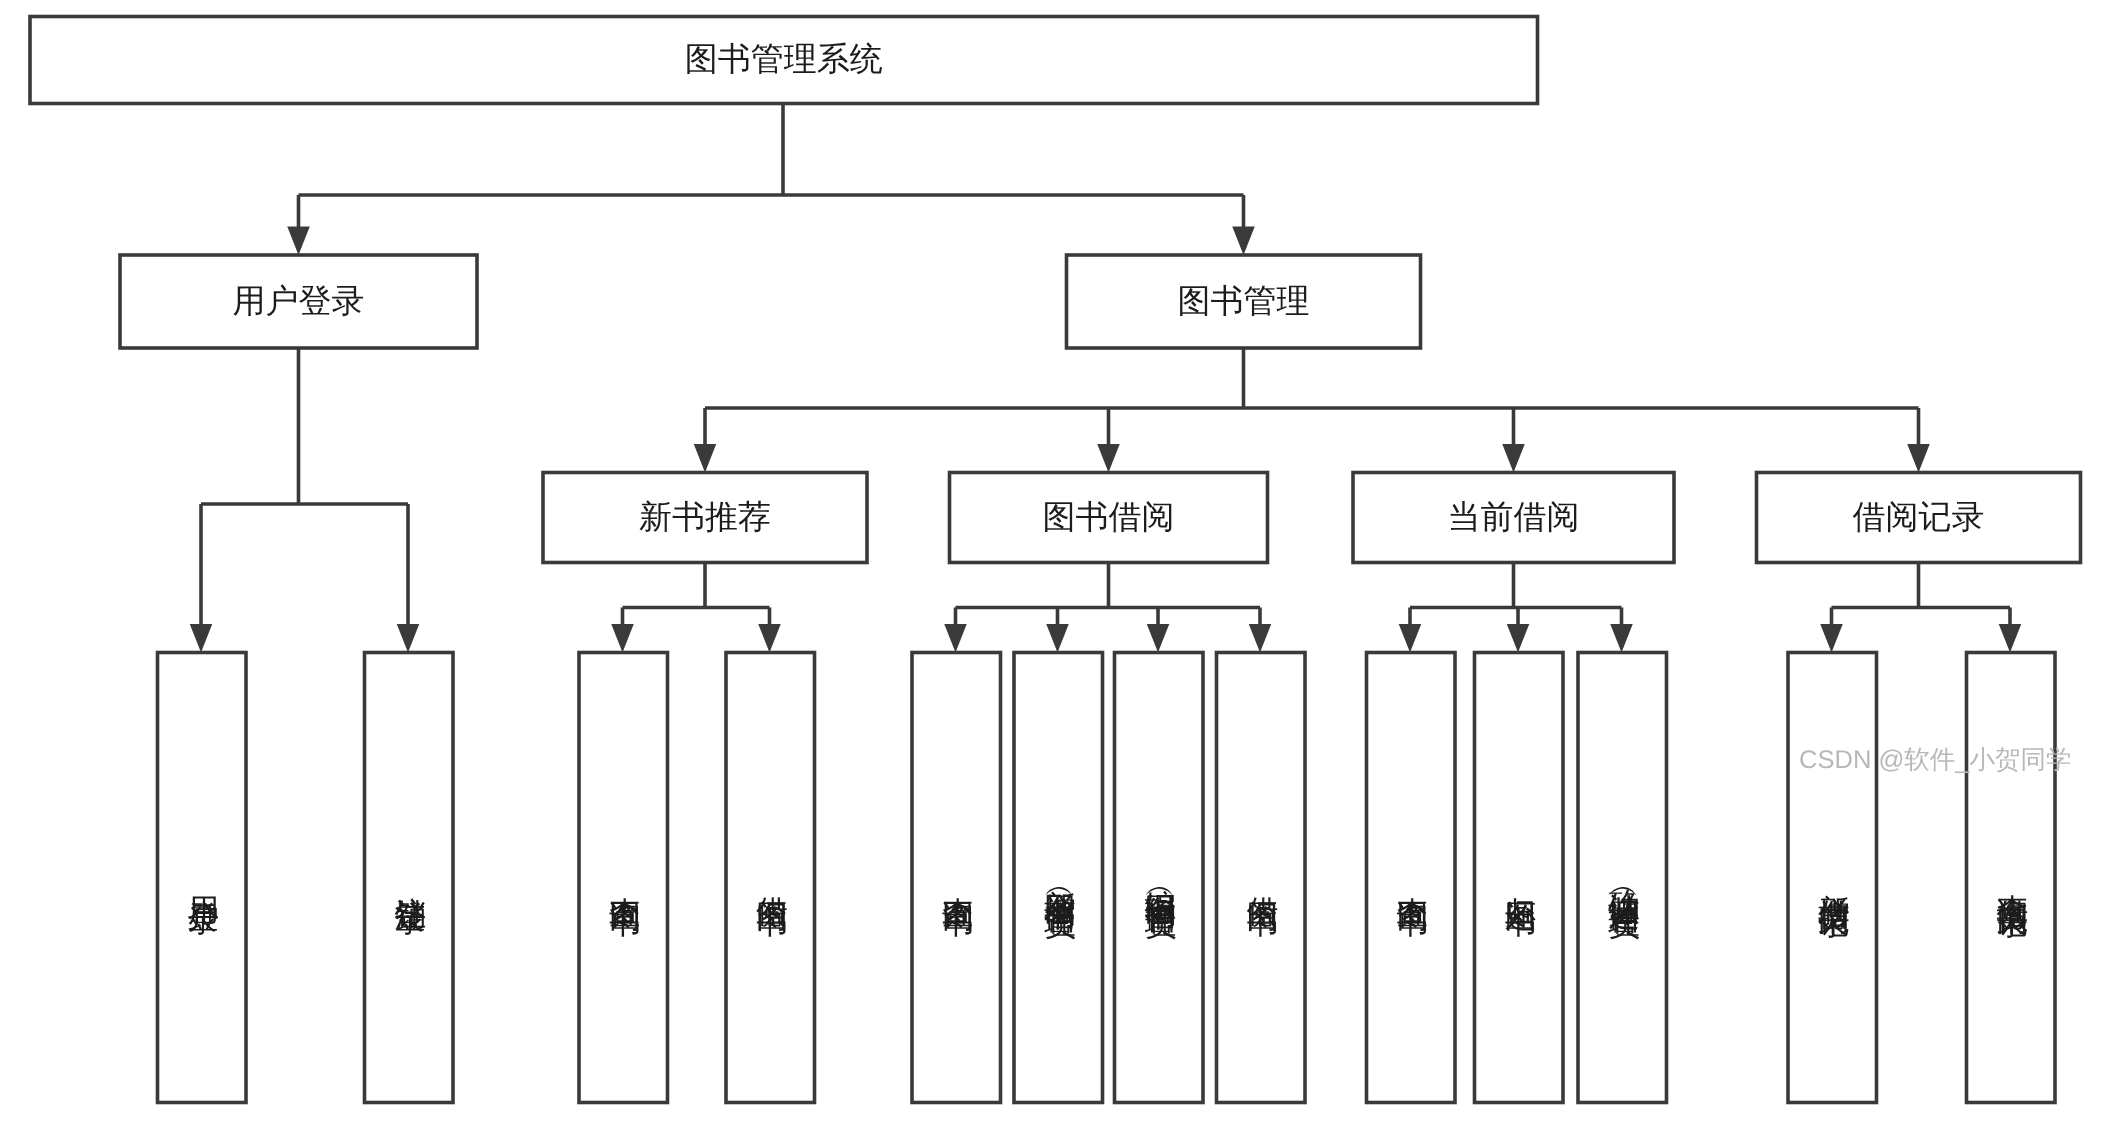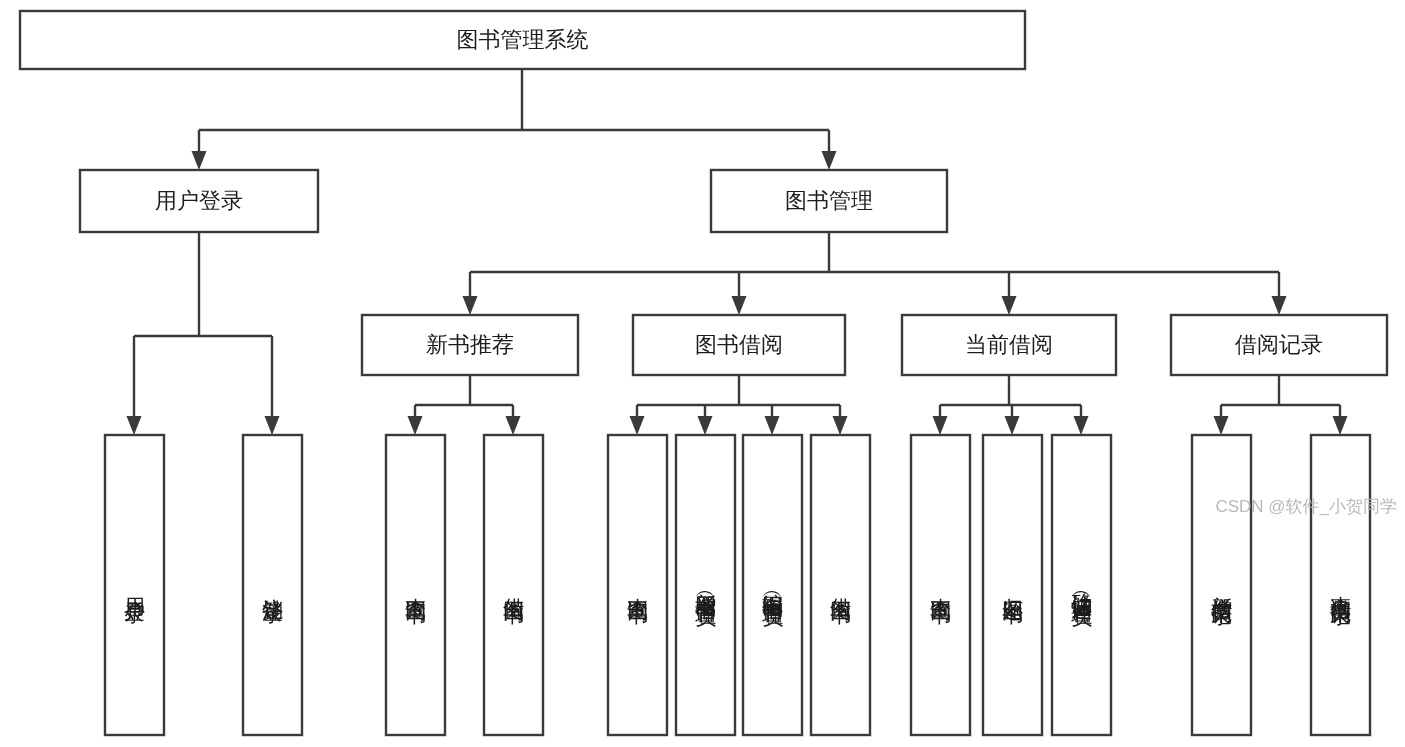--- a/index.html
+++ b/index.html
@@ -57,21 +57,21 @@
     color: #1c1c1c;
     letter-spacing: 2px;
     display: flex;
     align-items: center;
     justify-content: center;
     white-space: nowrap;
     pointer-events: none;
   }
   .watermark {
     position: absolute;
-    right: 8px;
+    right: 24px;
     bottom: 8px;
     font-family: "Liberation Sans", "DejaVu Sans", sans-serif;
     font-size: 17px;
     color: #b8b8b8;
     white-space: nowrap;
   }
 </style>
 </head>
 <body>
 

